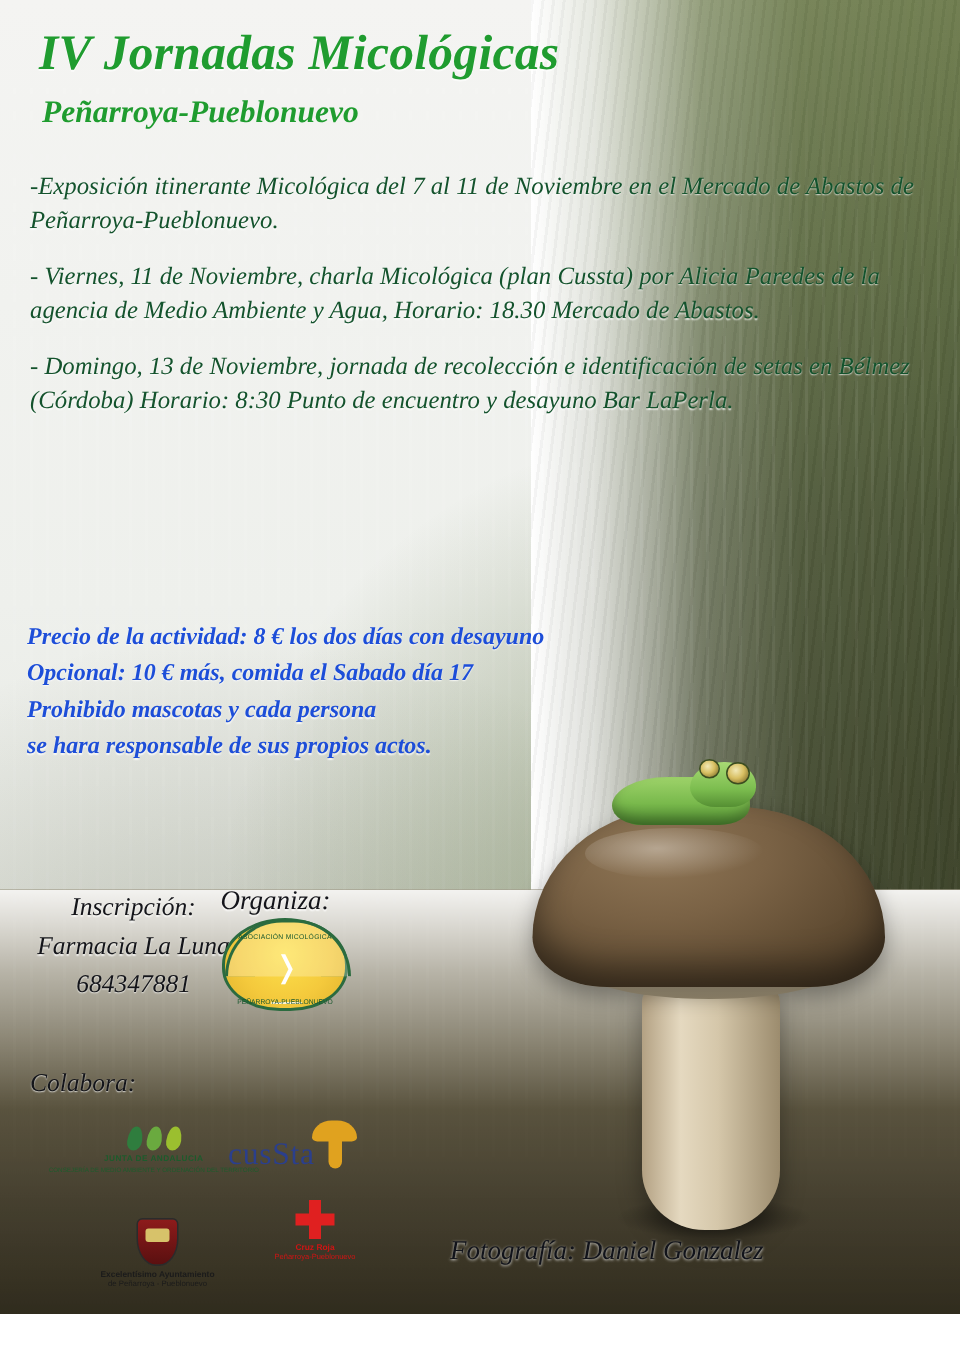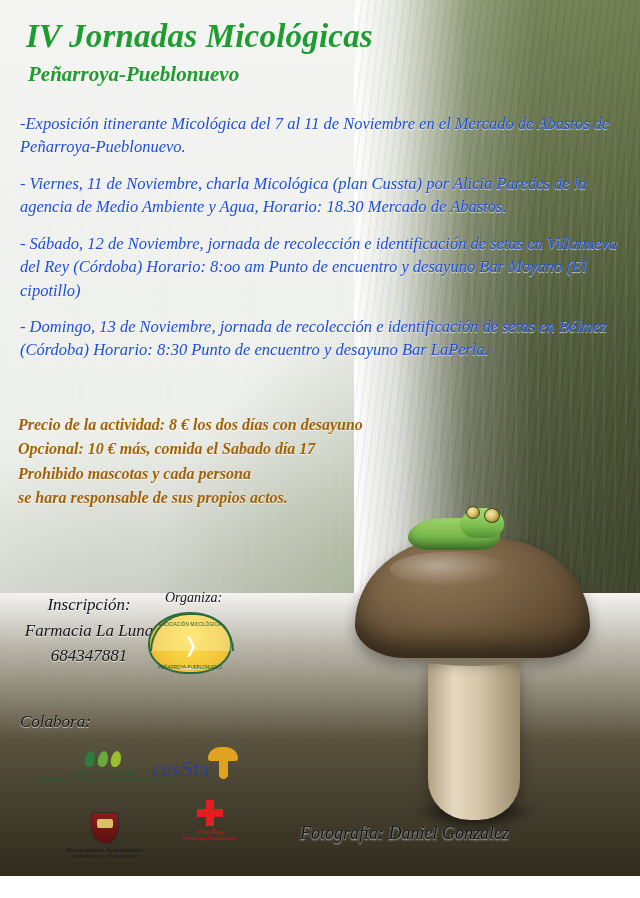--- a/index.html
+++ b/index.html
@@ -200,61 +200,61 @@
 
   .body-block {
     position: absolute;
     left: 20px;
     top: 112px;
     width: 600px;
     font-family: "Liberation Serif", serif;
     font-style: italic;
     font-size: 16.5px;
     line-height: 1.42;
-    color: #1d4ed8;
+    color: #14532d;
   }
   .para {
     margin-bottom: 13px;
     text-shadow: 0 1px 1px rgba(255,255,255,.75);
   }
 
   .price-block {
     position: absolute;
     left: 18px;
     top: 413px;
     width: 380px;
     font-family: "Liberation Serif", serif;
     font-style: italic;
     font-weight: bold;
     font-size: 16px;
     line-height: 1.52;
-    color: #a16207;
+    color: #1d4ed8;
     text-shadow: 0 1px 1px rgba(255,255,255,.8);
   }
 
   .inscripcion {
     position: absolute;
     left: 14px;
     top: 592px;
     width: 150px;
     font-family: "Liberation Serif", serif;
     font-style: italic;
     font-size: 17px;
     line-height: 1.5;
     color: #14151a;
     text-shadow: 0 1px 1px rgba(255,255,255,.8);
     text-align: center;
   }
   .organiza-label {
     position: absolute;
-    left: 165px;
+    left: 147px;
     top: 590px;
     font-family: "Liberation Serif", serif;
     font-style: italic;
-    font-size: 14px;
+    font-size: 18px;
     color: #14151a;
     text-shadow: 0 1px 1px rgba(255,255,255,.8);
   }
   .colabora-label {
     position: absolute;
     left: 20px;
     top: 712px;
     font-family: "Liberation Serif", serif;
     font-style: italic;
     font-size: 17px;
@@ -517,21 +517,20 @@
       <div class="frog-eye"></div>
     </div>
   </div>
 
   <div class="title">IV Jornadas Micológicas</div>
   <div class="subtitle">Peñarroya-Pueblonuevo</div>
 
   <div class="body-block">
     <div class="para">-Exposición itinerante Micológica del 7 al 11 de Noviembre en el Mercado de Abastos de Peñarroya-Pueblonuevo.</div>
     <div class="para">- Viernes, 11 de Noviembre, charla Micológica (plan Cussta) por Alicia Paredes de la agencia de Medio Ambiente y Agua, Horario: 18.30 Mercado de Abastos.</div>
-    <div class="para">- Sábado, 12 de Noviembre, jornada de recolección e identificación de setas en Villanueva del Rey (Córdoba) Horario: 8:oo am Punto de encuentro y desayuno  Bar Moyano (El cipotillo)</div>
     <div class="para">- Domingo, 13 de Noviembre, jornada de recolección e identificación de setas en Bélmez (Córdoba) Horario: 8:30 Punto de encuentro y desayuno Bar LaPerla.</div>
   </div>
 
   <div class="price-block">
     <div>Precio de la actividad: 8 € los dos días con desayuno</div>
     <div>Opcional: 10 € más, comida el Sabado día 17</div>
     <div>Prohibido mascotas y cada persona</div>
     <div>se hara responsable de sus propios actos.</div>
   </div>
 

